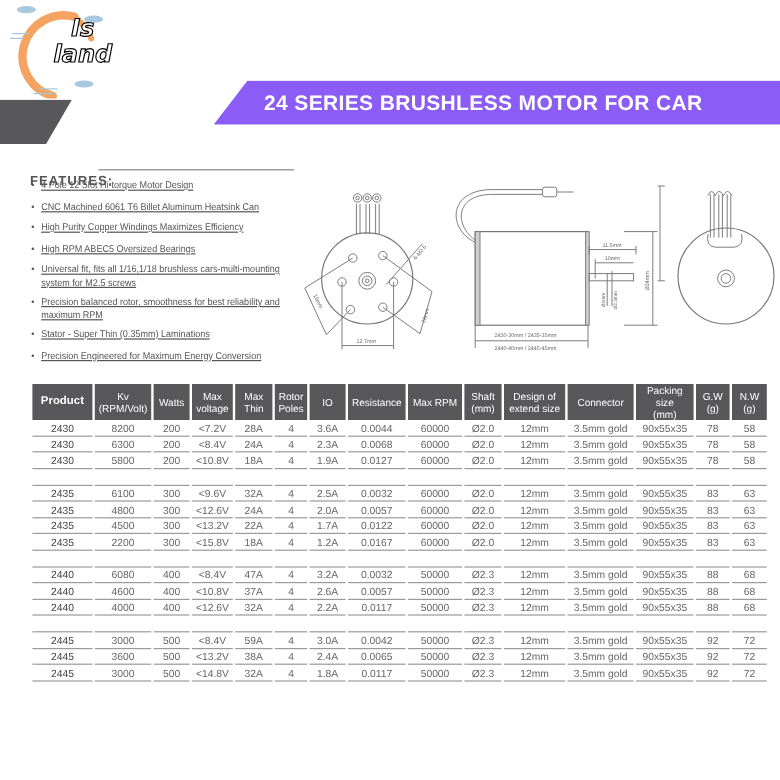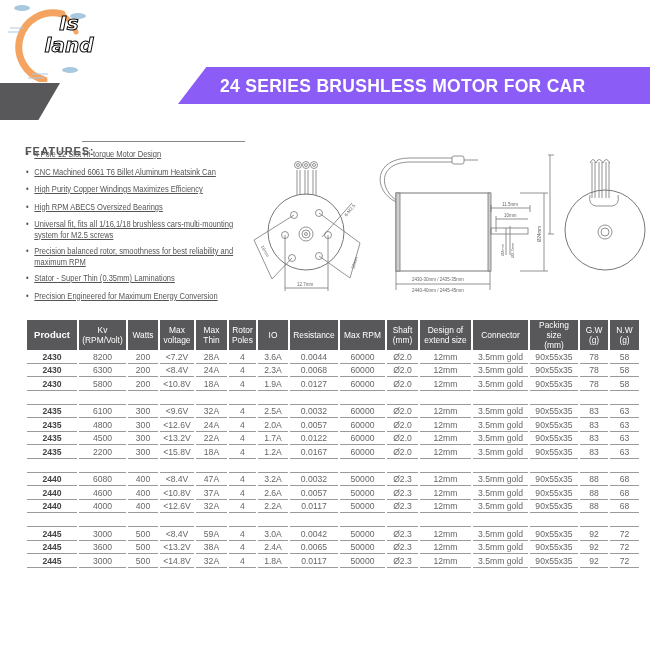--- a/index.html
+++ b/index.html
@@ -18,21 +18,21 @@
   .features-list { position: absolute; left: 26px; top: 150px; width: 225px; list-style: none; text-decoration: underline; }
   .features-list li { position: relative; padding-left: 9px; font-family: "Liberation Sans", sans-serif; font-size: 8.2px; line-height: 10.5px; color: #555; margin-bottom: 7px; transform: scaleX(0.92); transform-origin: left; width: 240px; }
   .features-list li::before { content: "\2022"; position: absolute; left: 0; top: 0; color: #555; }
 
   .diagram { position: absolute; }
 
   table.spec { position: absolute; left: 25px; top: 320px; width: 614px; border-collapse: separate; border-spacing: 2px 0; table-layout: fixed; }
   table.spec th { background: #58585a; color: #fff; font-weight: normal; font-size: 8.4px; line-height: 10px; height: 28px; text-align: center; vertical-align: middle; padding: 0 1px; }
   table.spec th.prod { font-weight: bold; font-size: 9.5px; }
   table.spec td { font-size: 8.6px; height: 13.5px; text-align: center; color: #666; border-bottom: 1.5px solid #9a9a9a; vertical-align: bottom; padding-bottom: 1px; line-height: 10px; white-space: nowrap; }
-  table.spec td.prod { font-weight: bold; color: #444; }
+  table.spec td.prod { font-weight: normal; color: #444; }
   table.spec tr.gap td { border-bottom: 1.5px solid #9a9a9a; height: 14px; }
 </style>
 </head>
 <body>
 
 <div class="logo">
   <svg width="82" height="78" viewBox="0 0 82 78">
     <path d="M58 10 A34 34 0 1 0 40 76" fill="none" stroke="#f4a460" stroke-width="7" stroke-linecap="round"></path>
     <path d="M60 12 A34 34 0 0 1 72 28" fill="none" stroke="#f4a460" stroke-width="5" stroke-linecap="round"></path>
     <ellipse cx="18" cy="4" rx="8" ry="3" fill="#a8c8e0"></ellipse>

